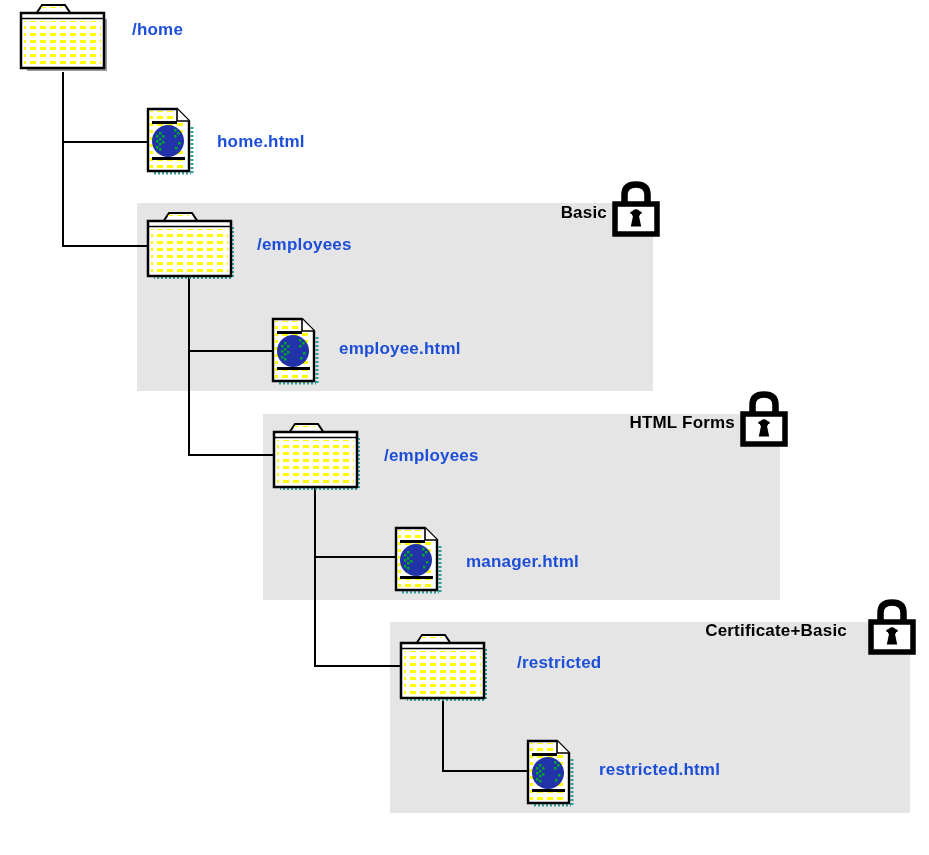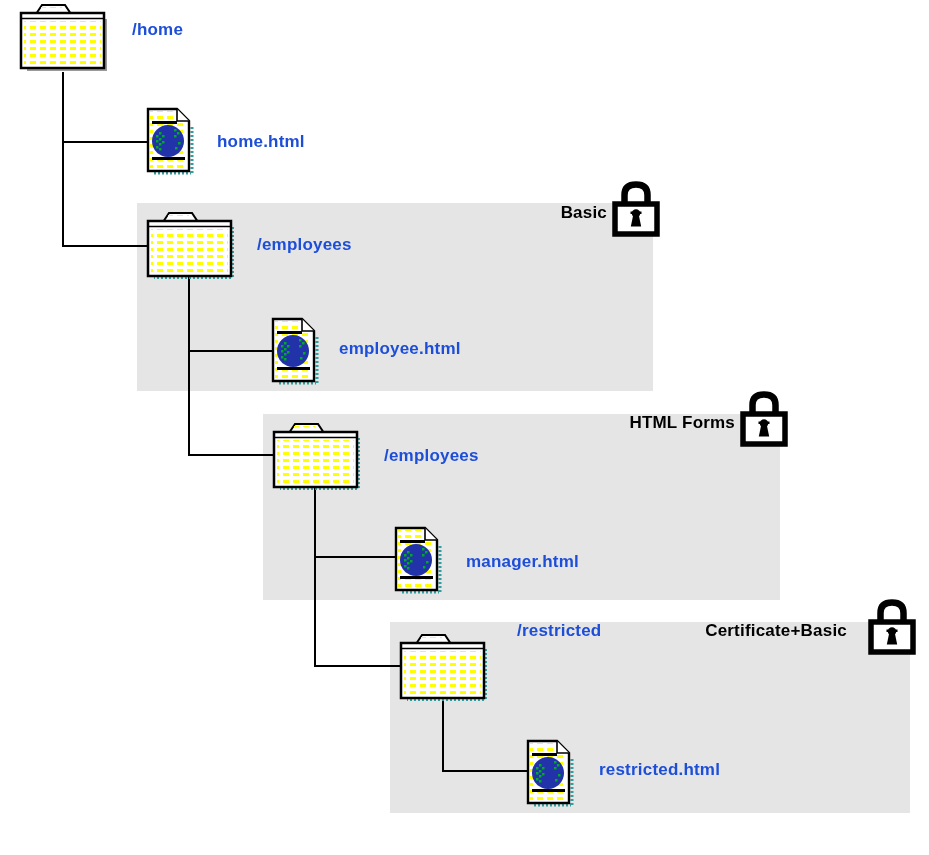--- a/index.html
+++ b/index.html
@@ -218,21 +218,21 @@
   <div class="node" style="left:399px;top:633px;">
     <svg width="88" height="68" viewBox="0 0 88 68">
       <path d="M86.5,16 V66.5 H8" fill="none" stroke="#2e9e9e" stroke-width="3" stroke-dasharray="2,2"></path>
       <path d="M17,11 L23,2 L46,2 L52,11 Z" fill="#fff" stroke="#000" stroke-width="2"></path>
       <rect x="22" y="4" width="21" height="6" fill="url(#ydash)"></rect>
       <rect x="2" y="10" width="83" height="55" fill="#fff" stroke="#000" stroke-width="2.5"></rect>
       <line x1="3" y1="15.5" x2="84" y2="15.5" stroke="#000" stroke-width="1.5"></line>
       <rect x="5" y="18" width="77" height="45" fill="url(#ydash)"></rect>
     </svg>
   </div>
-  <div class="node-label" style="left:517px;top:620px;">/restricted</div>
+  <div class="node-label" style="left:517px;top:652px;">/restricted</div>
 
   <div class="node" style="left:526px;top:739px;">
     <svg width="48" height="68" viewBox="0 0 48 68">
       <line x1="46" y1="20" x2="46" y2="66" stroke="#2e9e9e" stroke-width="3" stroke-dasharray="2,2"></line>
       <line x1="8" y1="66" x2="45" y2="66" stroke="#2e9e9e" stroke-width="3" stroke-dasharray="2,2"></line>
       <path d="M2,2 H31 L43,14 V64 H2 Z" fill="#fff" stroke="#000" stroke-width="2.4"></path>
       <path d="M31,2 V14 H43" fill="#fff" stroke="#000" stroke-width="1.6"></path>
       <rect x="4" y="4" width="25" height="9" fill="url(#ydash)"></rect>
       <rect x="4" y="15" width="37" height="47" fill="url(#ydash)"></rect>
       <rect x="6" y="14" width="25" height="3" fill="#000"></rect>

